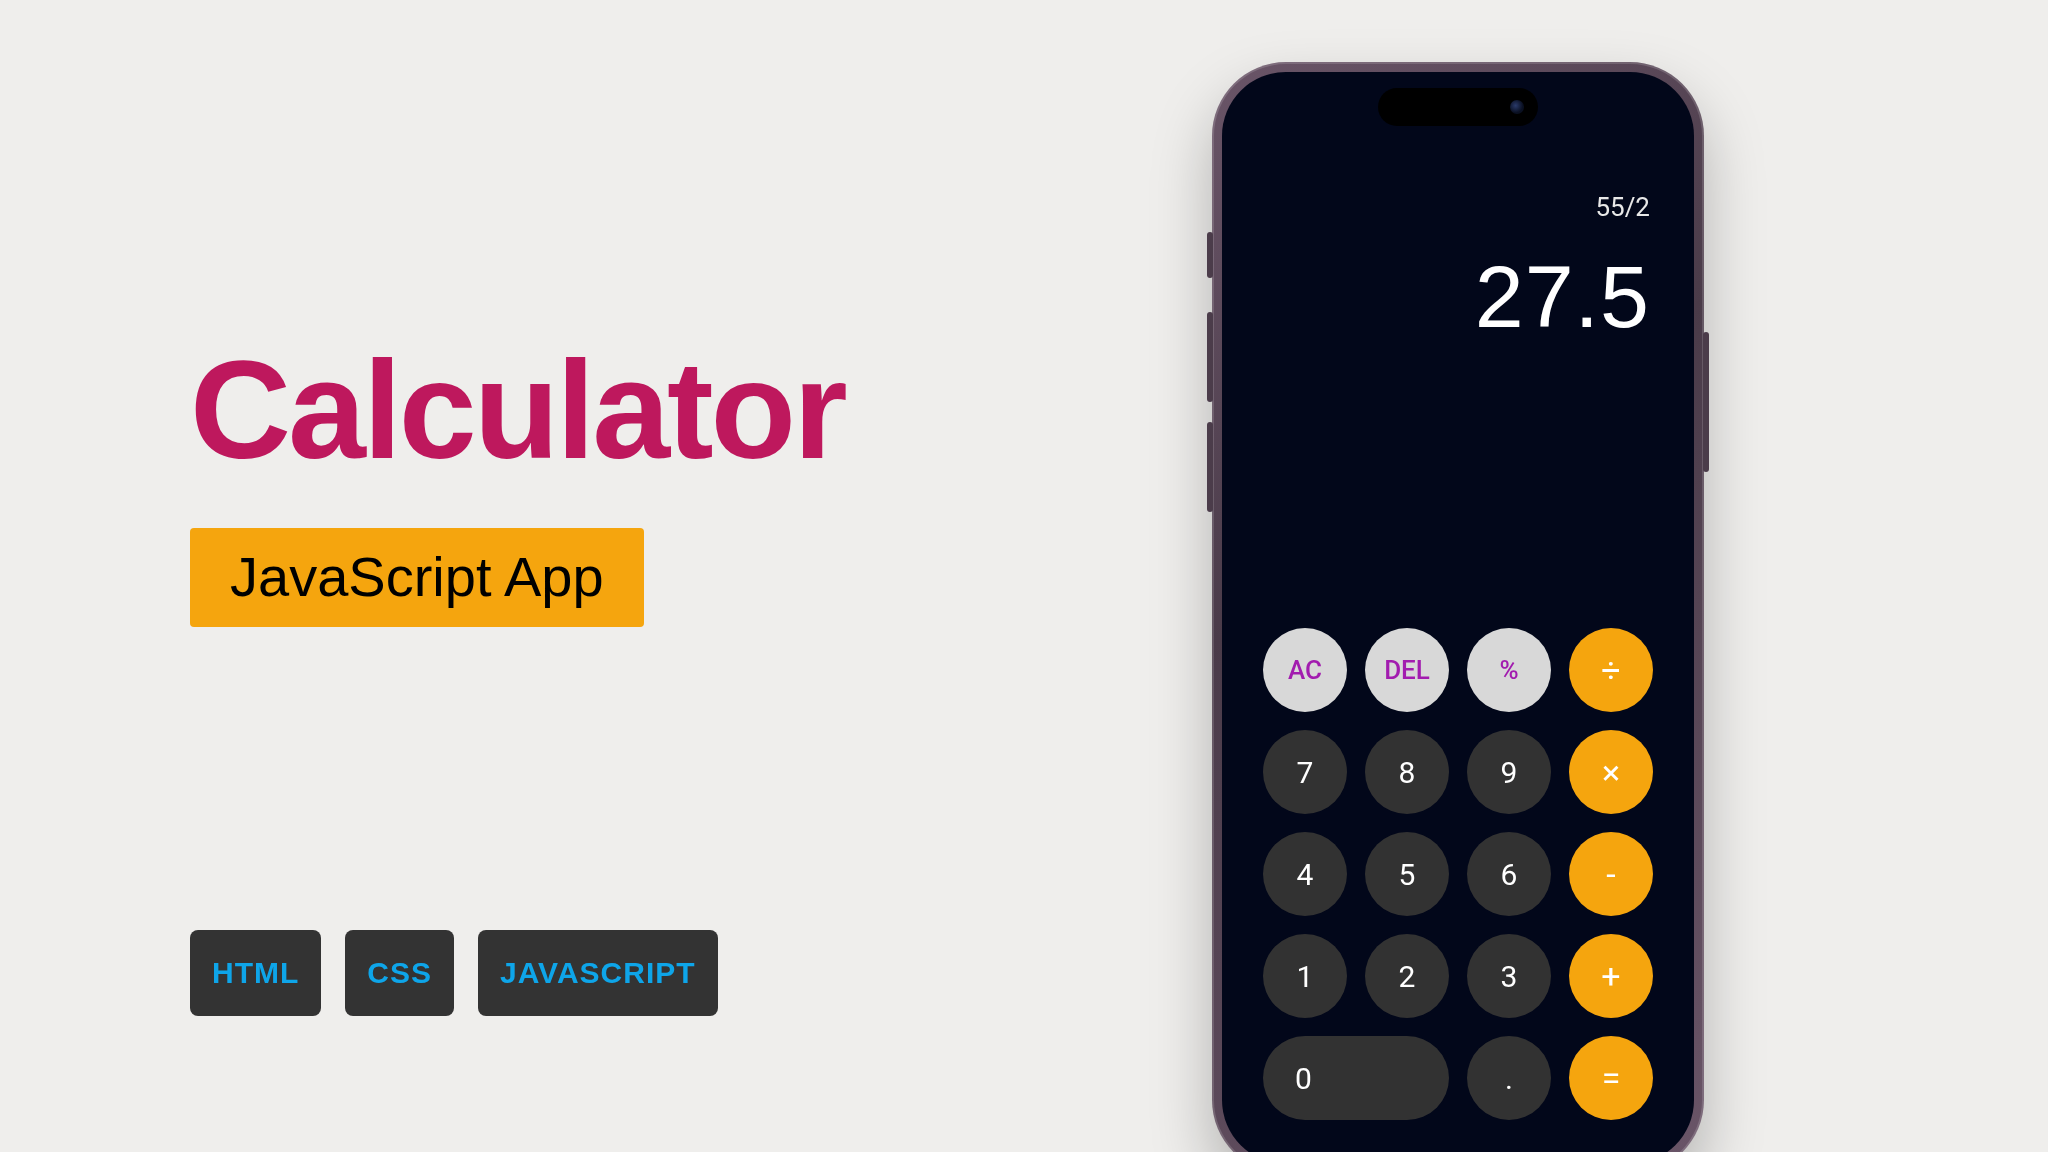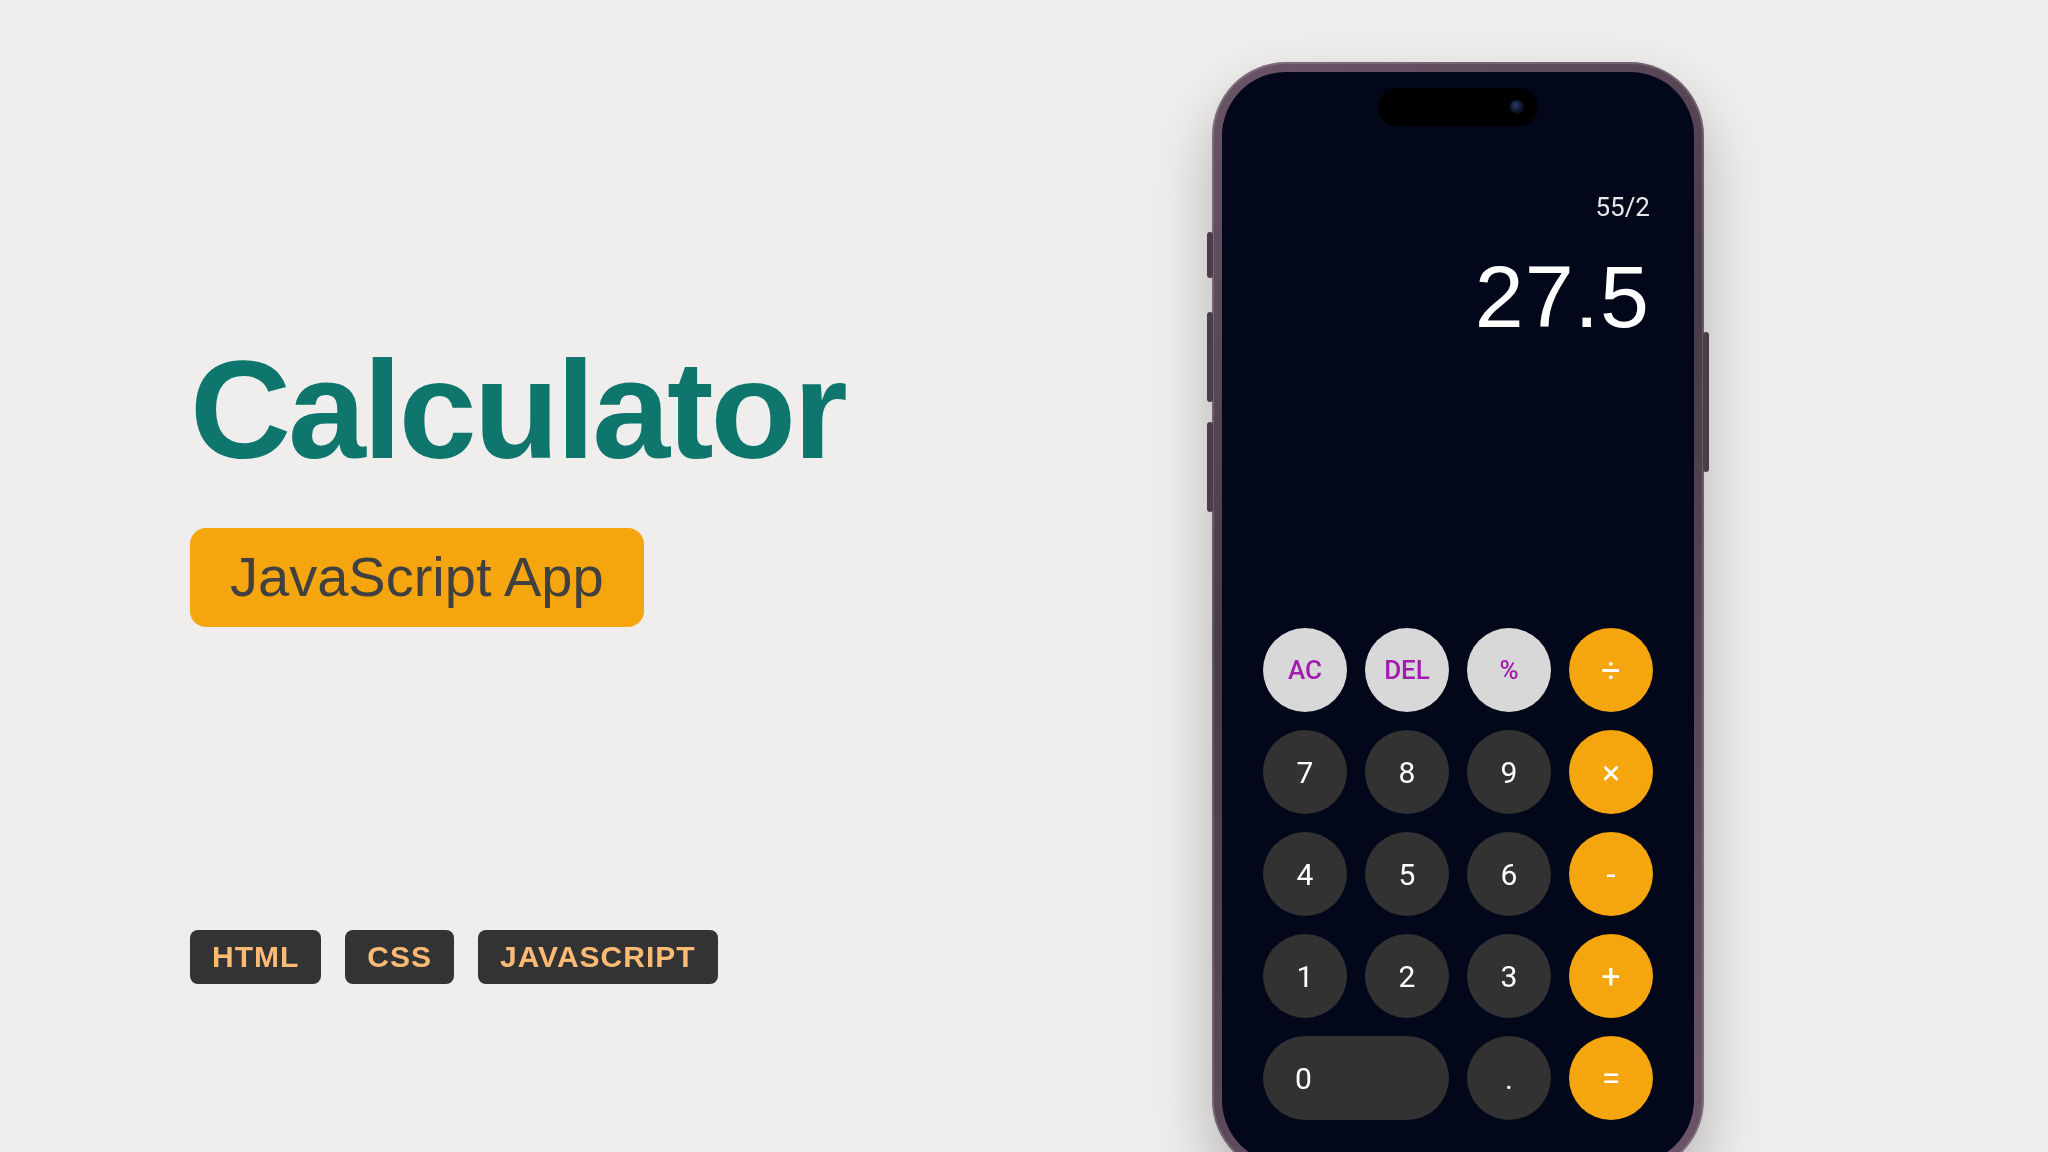--- a/index.html
+++ b/index.html
@@ -16,51 +16,51 @@
   
   .left {
     position: absolute;
     left: 190px;
     top: 340px;
   }
   .title {
     font-size: 140px;
     font-weight: 700;
     letter-spacing: -3px;
-    color: #0f766e;
+    color: #be185d;
     line-height: 1;
     font-family: "Segoe UI", "Helvetica Neue", Arial, sans-serif;
   }
   .subtitle-wrap {
     margin-top: 48px;
   }
   .subtitle {
     display: inline-block;
     background: #f5a50e;
-    color: #404040;
+    color: #000000;
     font-size: 56px;
     font-weight: 500;
     padding: 16px 40px 18px 40px;
-    border-radius: 16px;
+    border-radius: 4px;
     font-family: "Segoe UI", "Helvetica Neue", Arial, sans-serif;
   }
 
   .tags {
     position: absolute;
     left: 190px;
     top: 930px;
     display: flex;
     gap: 24px;
   }
   .tag {
     background: #333333;
-    color: #fdba74;
+    color: #0ea5e9;
     font-size: 30px;
     font-weight: 600;
-    padding: 10px 22px;
+    padding: 26px 22px;
     border-radius: 8px;
     letter-spacing: 1px;
     font-family: Arial, "Segoe UI", sans-serif;
   }
 
   
   .phone-wrap {
     position: absolute;
     left: 1212px;
     top: 62px;

